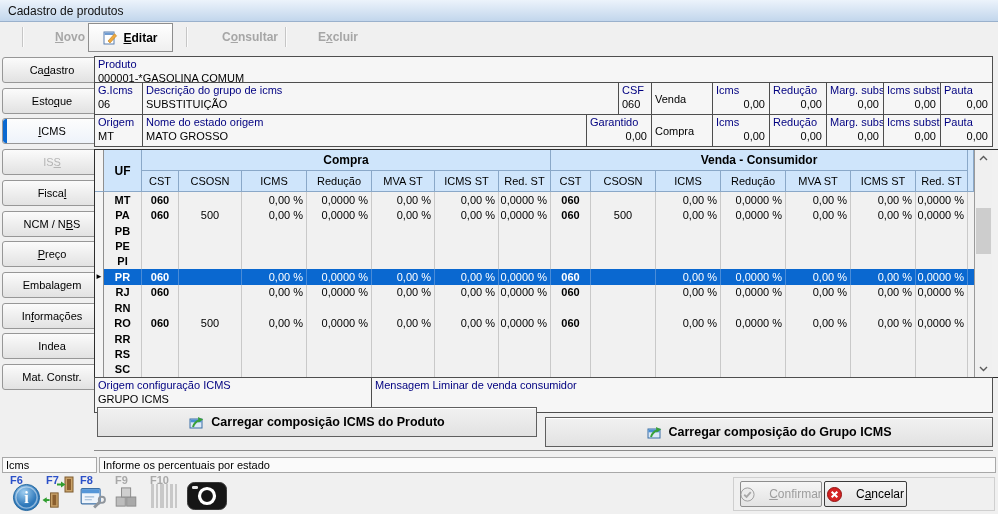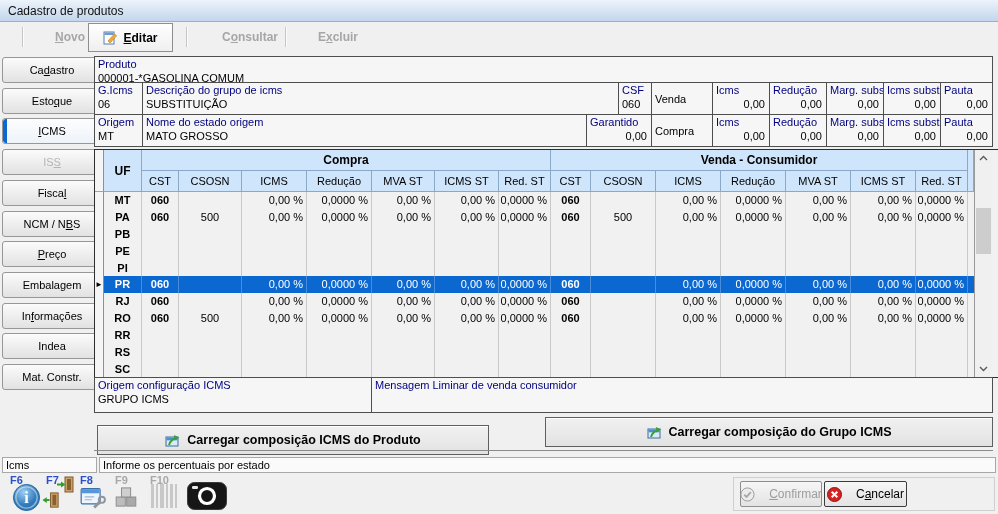--- a/index.html
+++ b/index.html
@@ -378,20 +378,39 @@
             <div class="gcell csosn" style="width: 65px; flex: 0 0 65px;"></div>
             <div class="gcell numv" style="width: 65px; flex: 0 0 65px;">0,00 %</div>
             <div class="gcell numv" style="width: 65px; flex: 0 0 65px;">0,0000 %</div>
             <div class="gcell numv" style="width: 65px; flex: 0 0 65px;">0,00 %</div>
             <div class="gcell numv" style="width: 65px; flex: 0 0 65px;">0,00 %</div>
             <div class="gcell numv" style="width: 52px; flex: 0 0 52px;">0,0000 %</div>
             <div class="gcell" style="flex: 0 0 6px; border-right: none;"></div>
           </div>
           <div class="grow">
             <div class="gcell gut" style="flex: 0 0 9px;"></div>
+            <div class="gcell uf" style="width: 38px; flex: 0 0 38px;">RN</div>
+            <div class="gcell cst" style="width: 37px; flex: 0 0 37px;"></div>
+            <div class="gcell csosn" style="width: 63px; flex: 0 0 63px;"></div>
+            <div class="gcell numv" style="width: 65px; flex: 0 0 65px;"></div>
+            <div class="gcell numv" style="width: 65px; flex: 0 0 65px;"></div>
+            <div class="gcell numv" style="width: 63px; flex: 0 0 63px;"></div>
+            <div class="gcell numv" style="width: 64px; flex: 0 0 64px;"></div>
+            <div class="gcell numv" style="width: 52px; flex: 0 0 52px;"></div>
+            <div class="gcell cst" style="width: 40px; flex: 0 0 40px;"></div>
+            <div class="gcell csosn" style="width: 65px; flex: 0 0 65px;"></div>
+            <div class="gcell numv" style="width: 65px; flex: 0 0 65px;"></div>
+            <div class="gcell numv" style="width: 65px; flex: 0 0 65px;"></div>
+            <div class="gcell numv" style="width: 65px; flex: 0 0 65px;"></div>
+            <div class="gcell numv" style="width: 65px; flex: 0 0 65px;"></div>
+            <div class="gcell numv" style="width: 52px; flex: 0 0 52px;"></div>
+            <div class="gcell" style="flex: 0 0 6px; border-right: none;"></div>
+          </div>
+          <div class="grow">
+            <div class="gcell gut" style="flex: 0 0 9px;"></div>
             <div class="gcell uf" style="width: 38px; flex: 0 0 38px;">RO</div>
             <div class="gcell cst" style="width: 37px; flex: 0 0 37px;">060</div>
             <div class="gcell csosn" style="width: 63px; flex: 0 0 63px;">500</div>
             <div class="gcell numv" style="width: 65px; flex: 0 0 65px;">0,00 %</div>
             <div class="gcell numv" style="width: 65px; flex: 0 0 65px;">0,0000 %</div>
             <div class="gcell numv" style="width: 63px; flex: 0 0 63px;">0,00 %</div>
             <div class="gcell numv" style="width: 64px; flex: 0 0 64px;">0,00 %</div>
             <div class="gcell numv" style="width: 52px; flex: 0 0 52px;">0,0000 %</div>
             <div class="gcell cst" style="width: 40px; flex: 0 0 40px;">060</div>
             <div class="gcell csosn" style="width: 65px; flex: 0 0 65px;"></div>
@@ -478,21 +497,21 @@
 
   <div class="field" style="left:94px;top:377px;width:278px;height:36px">
     <div class="flabel">Origem configuração ICMS</div>
     <div class="fvalue">GRUPO ICMS</div>
   </div>
   <div class="field" style="left:371px;top:377px;width:622px;height:36px">
     <div class="flabel">Mensagem Liminar de venda consumidor</div>
     <div class="fvalue"></div>
   </div>
 
-  <div class="bigbtn" style="left:97px;top:425px;width:392px">
+  <div class="bigbtn" style="left:97px;top:407px;width:440px">
     <span style="display:flex">
       <svg width="16" height="16" viewBox="0 0 16 16">
         <rect x="1" y="5" width="12" height="9" fill="#dce9f7" stroke="#3a6ea5"></rect>
         <rect x="1.5" y="5.5" width="11" height="2.8" fill="#4a8fd4"></rect>
         <path d="M4 13 C5 9.5 7 7.5 10 6.5" stroke="#38a038" stroke-width="2" fill="none"></path>
         <polygon points="9,3 14.2,5.4 9.6,8.6" fill="#38a038"></polygon>
       </svg>
     </span>
     <span>Carregar composição ICMS do Produto</span>
   </div>

